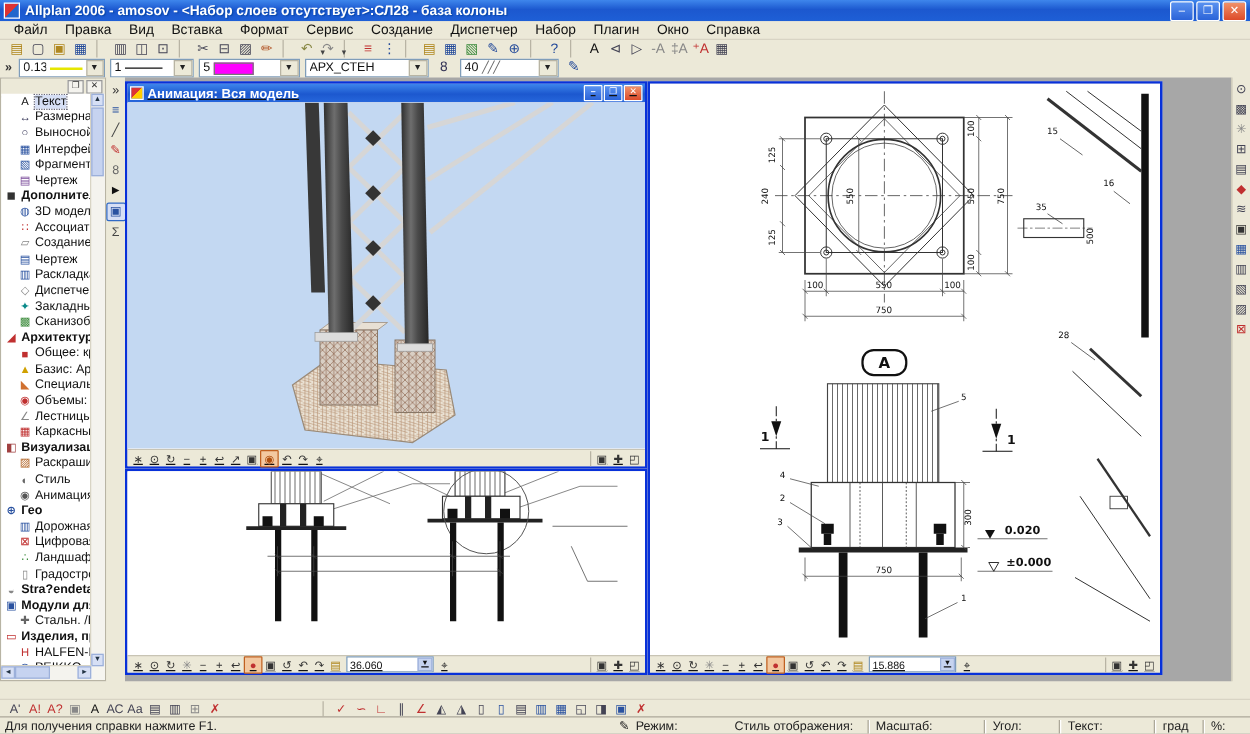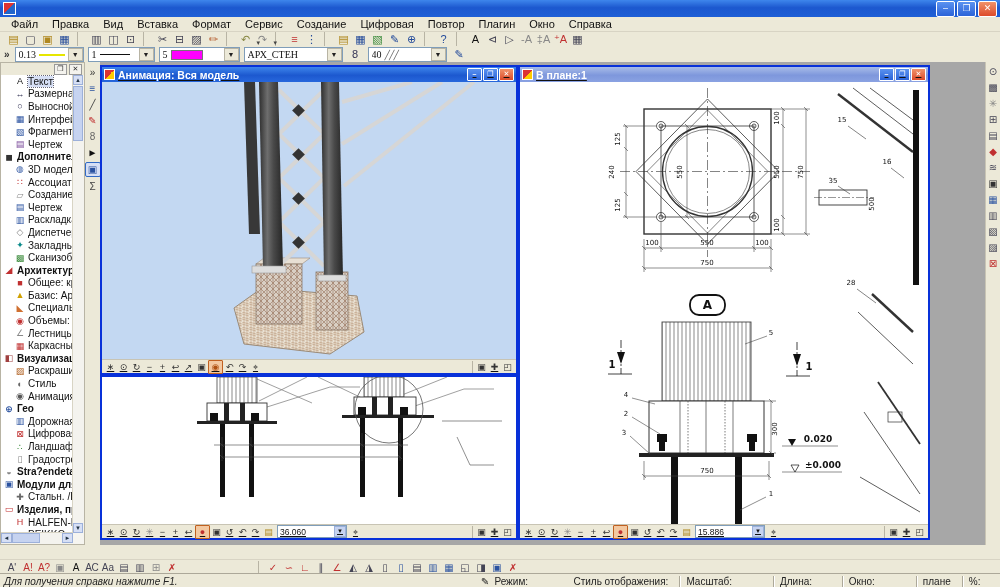--- a/index.html
+++ b/index.html
@@ -20,21 +20,21 @@
   .menu-item{padding:0 7px;font-size:11px;}
   
   #toolbar-main{position:absolute;left:0;top:31px;right:0;height:16px;display:flex;align-items:center;padding-left:5px;}
   .tbico{width:17px;height:15px;text-align:center;line-height:15px;font-size:11px;flex:0 0 auto;position:relative;}
   .tbico.sel{background:#D6DFF5;border:1px solid #316AC5;border-radius:2px;}
   .tbsep{width:7px;height:14px;border-left:1px solid #B8B4A4;margin:0 3px 0 4px;flex:0 0 auto;}
   .caret{font-style:normal;font-size:7px;color:#444;position:absolute;right:-6px;top:3px;}
   #format-bar{position:absolute;left:0;top:47px;right:0;height:15px;display:flex;align-items:center;padding-left:4px;gap:4px;}
   .chev{font-size:10px;font-weight:bold;color:#333;letter-spacing:-1px;margin-right:2px;}
   .combo{height:13px;background:#fff;border:1px solid #7F9DB9;display:flex;align-items:center;font-size:10px;position:relative;padding-left:3px;}
-  .combo .cval{white-space:nowrap;overflow:hidden;font-family:Liberation Serif, serif;}
+  .combo .cval{white-space:nowrap;overflow:hidden;}
   .combo .carr{margin-left:auto;width:13px;height:11px;background:#ECE9D8;border:1px solid #B8B4A4;
     display:flex;align-items:center;justify-content:center;font-size:7px;color:#222;}
   .sw-yellow-line{width:26px;height:2px;background:#E6E600;margin:0 3px;flex:0 0 auto;}
   .sw-solid-line{width:30px;height:1px;background:#111;margin:0 3px;flex:0 0 auto;}
   .sw-magenta{width:30px;height:8px;background:#FF00FF;border:1px solid #777;margin:0 3px;flex:0 0 auto;}
   .sw-hatch{color:#666;font-size:9px;letter-spacing:-1px;margin:0 3px;}
   
   #workspace{position:absolute;left:0;top:62px;width:1000px;height:483px;}
   #palette{position:absolute;left:0;top:0;width:85px;height:483px;background:#F6F5F0;border:1px solid #B8B4A4;box-sizing:border-box;}
   #pal-head{height:12px;background:#ECE9D8;border-bottom:1px solid #C8C4B4;display:flex;justify-content:flex-end;gap:2px;padding:1px 2px;}
@@ -78,52 +78,53 @@
   
   #prompt-bar{position:absolute;left:0;top:545px;right:0;height:13px;background:#ECE9D8;border-top:1px solid #B8B4A4;
     font-weight:bold;font-size:11px;padding-left:20px;line-height:13px;}
   #tool-row{position:absolute;left:0;top:559px;right:0;height:14px;background:#ECE9D8;border-top:1px solid #D8D4C4;display:flex;align-items:center;}
   #tool-row .grp{display:flex;align-items:center;}
   #tool-row .tbico{width:16px;height:13px;line-height:13px;font-size:10px;}
   #grp-left{margin-left:4px;}
   #grp-right{margin-left:78px;border-left:1px solid #B8B4A4;padding-left:6px;}
   #status-bar{position:absolute;left:0;top:573px;right:0;height:14px;background:#ECE9D8;border-top:1px solid #ACA899;
     display:flex;align-items:center;font-size:10px;}
-  #sb-help{padding-left:4px;color:#222;font-style:italic;}
+  #sb-help{padding-left:4px;color:#222;}
   #sb-right{margin-left:auto;display:flex;align-items:center;padding-right:4px;}
   .sb-sep{width:1px;height:11px;background:#ACA899;margin:0 6px;box-shadow:1px 0 0 #fff;}
   .sb-label{color:#222;margin-right:5px;white-space:nowrap;}
   .sb-value{color:#111;margin-right:5px;white-space:nowrap;margin-top:36px;}
   .ann{fill:#111;text-anchor:middle;font-family:"DejaVu Sans",sans-serif;}
   .ann.b{font-weight:bold;}
 </style>
 </head>
 <body>
 
 <div id="app">
 
   <div id="titlebar">
     <div id="app-icon"></div>
+    <span id="title-text">Allplan 2006 - amosov - &lt;Набор слоев отсутствует&gt;:СЛ28 - база колоны</span>
     <div class="win-btns">
       <div class="wbtn">–</div>
       <div class="wbtn">❐</div>
       <div class="wbtn close">✕</div>
     </div>
   </div>
 
   <div id="menubar">
       <span class="menu-item">Файл</span>
       <span class="menu-item">Правка</span>
       <span class="menu-item">Вид</span>
       <span class="menu-item">Вставка</span>
       <span class="menu-item">Формат</span>
       <span class="menu-item">Сервис</span>
       <span class="menu-item">Создание</span>
-      <span class="menu-item">Цифровая</span>
-      <span class="menu-item">Повтор</span>
+      <span class="menu-item">Диспетчер</span>
+      <span class="menu-item">Набор</span>
       <span class="menu-item">Плагин</span>
       <span class="menu-item">Окно</span>
       <span class="menu-item">Справка</span>
     </div>
   <div id="toolbar-main">
       <span class="tbico" style="color: rgb(176, 136, 32);">▤</span>
       <span class="tbico" style="color: rgb(68, 68, 85);">▢</span>
       <span class="tbico" style="color: rgb(176, 136, 32);">▣</span>
       <span class="tbico" style="color: rgb(35, 74, 154);">▦</span>
       <span class="tbsep"></span>
@@ -527,29 +528,20 @@
             <span class="tbico" style="color: rgb(51, 51, 51);">⌖</span>
             <div class="cw-right">
               <span class="tbico" style="color: rgb(51, 51, 51);">▣</span>
               <span class="tbico" style="color: rgb(51, 51, 51);">✚</span>
               <span class="tbico" style="color: rgb(51, 51, 51);">◰</span>
             </div>
           </div>
       </div>
 
       <div class="child-window inactive" id="win-plan" style="left:418px;top:3px;width:412px;height:475px;">
-        <div class="cw-title">
-          <div class="cw-icon"></div>
-          <span>В плане:1</span>
-          <div class="cw-btns">
-            <div class="cwbtn">–</div>
-            <div class="cwbtn">❐</div>
-            <div class="cwbtn close">✕</div>
-          </div>
-        </div>
         <div class="cw-content">
           <svg width="408" height="443" viewBox="0 0 408 443">
             <defs>
               <pattern id="vh" width="4" height="4" patternUnits="userSpaceOnUse">
                 <rect width="4" height="4" fill="#fff"></rect>
                   <line x1="2" y1="0" x2="2" y2="4" stroke="#555" stroke-width="0.7"></line>
               </pattern>
             </defs>
             <rect width="408" height="443" fill="#fff"></rect>
 
@@ -777,26 +769,26 @@
     <span id="sb-help">Для получения справки нажмите F1.</span>
     <div id="sb-right">
         <span class="sb-label">✎</span>
         <span class="sb-label">Режим:</span>
         <span class="sb-value">? Меню</span>
         <span class="sb-label">Стиль отображения:</span>
         <div class="sb-sep"></div>
         <span class="sb-label">Масштаб:</span>
         <span class="sb-value">1 : 15</span>
         <div class="sb-sep"></div>
-        <span class="sb-label">Длина:</span>
+        <span class="sb-label">Угол:</span>
         <span class="sb-value">мм</span>
         <div class="sb-sep"></div>
-        <span class="sb-label">Окно:</span>
+        <span class="sb-label">Текст:</span>
         <span class="sb-value">0.000</span>
         <div class="sb-sep"></div>
-        <span class="sb-label">плане</span>
+        <span class="sb-label">град</span>
         <div class="sb-sep"></div>
         <span class="sb-label">%:</span>
         <span class="sb-value">4</span>
       </div>
   </div>
 
 </div>
 
 </body></html>

